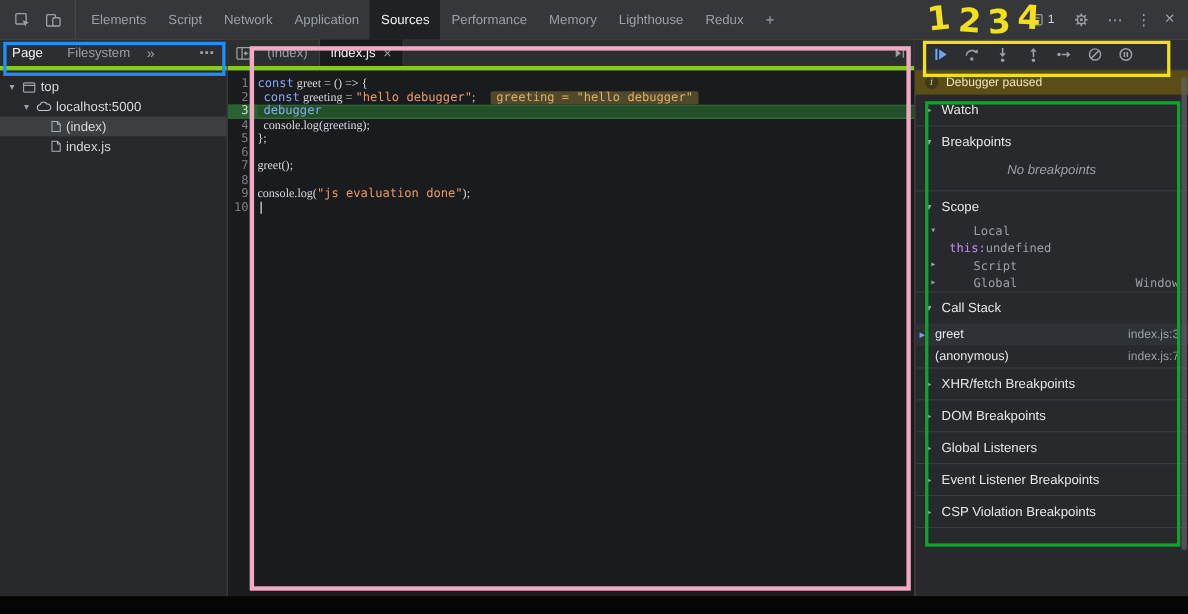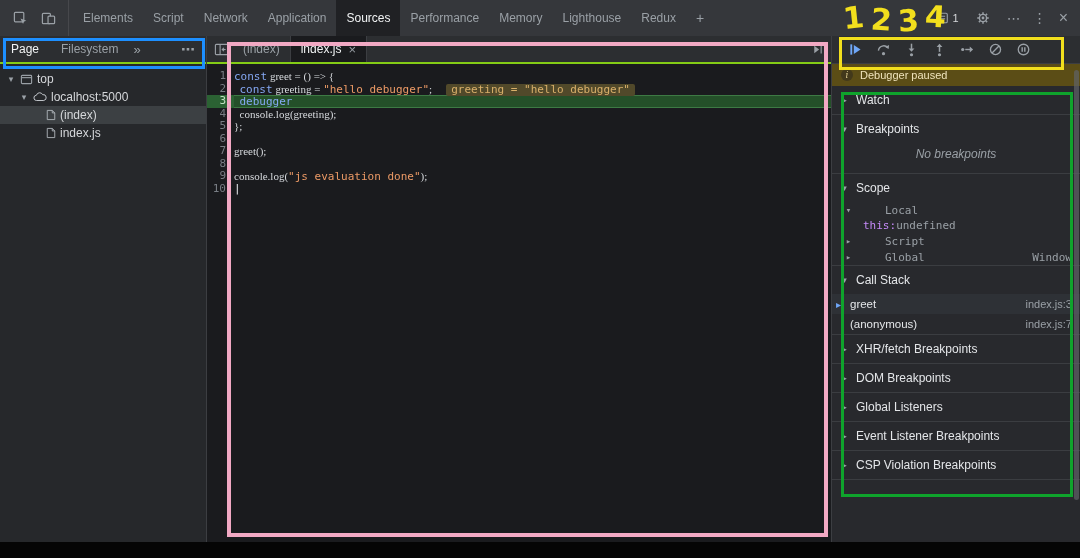--- a/index.html
+++ b/index.html
@@ -20,21 +20,21 @@
   .dt-tabs{display:flex;align-items:stretch;margin-left:4px;}
   .dt-tab{padding:0 10px;display:flex;align-items:center;color:#9aa0a6;font-size:12px;white-space:nowrap;}
   .dt-tab.selected{background:#202124;color:#f1f3f4;}
   .dt-tab.plus{color:#9aa0a6;font-size:14px;}
   .right-icons{margin-left:auto;display:flex;align-items:center;gap:12px;padding:0 12px;color:#9aa0a6;}
   .glyph{color:#9aa0a6;font-size:14px;line-height:1;}
   .issues{display:flex;align-items:center;gap:4px;font-size:11px;color:#d5d7da;}
 
   
   .main{flex:1;display:flex;min-height:0;}
-  .subbar{height:28px;flex:0 0 28px;background:#2c2e31;display:flex;align-items:center;border-bottom:2px solid #84cc16;}
+  .subbar{height:28px;flex:0 0 28px;background:#2c2e31;display:flex;align-items:center;border-bottom:4px solid #84cc16;}
 
   .navigator{width:207px;flex:0 0 207px;background:#26282b;border-right:1px solid #3c3e42;display:flex;flex-direction:column;}
   .nav-tab{padding:0 11px;color:#9aa0a6;height:100%;display:flex;align-items:center;}
   .nav-tab.selected{color:#f1f3f4;}
   .chevrons{font-size:13px;padding:0 4px;}
   .nav-spacer{flex:1;}
   .nav-more{padding:0 10px;font-weight:bold;letter-spacing:1px;}
   .tree{padding-top:6px;}
   .tree-row{height:18px;display:flex;align-items:center;gap:4px;color:#d5d7da;font-size:12px;white-space:nowrap;}
   .tree-row.selected{background:#3c4043;}

